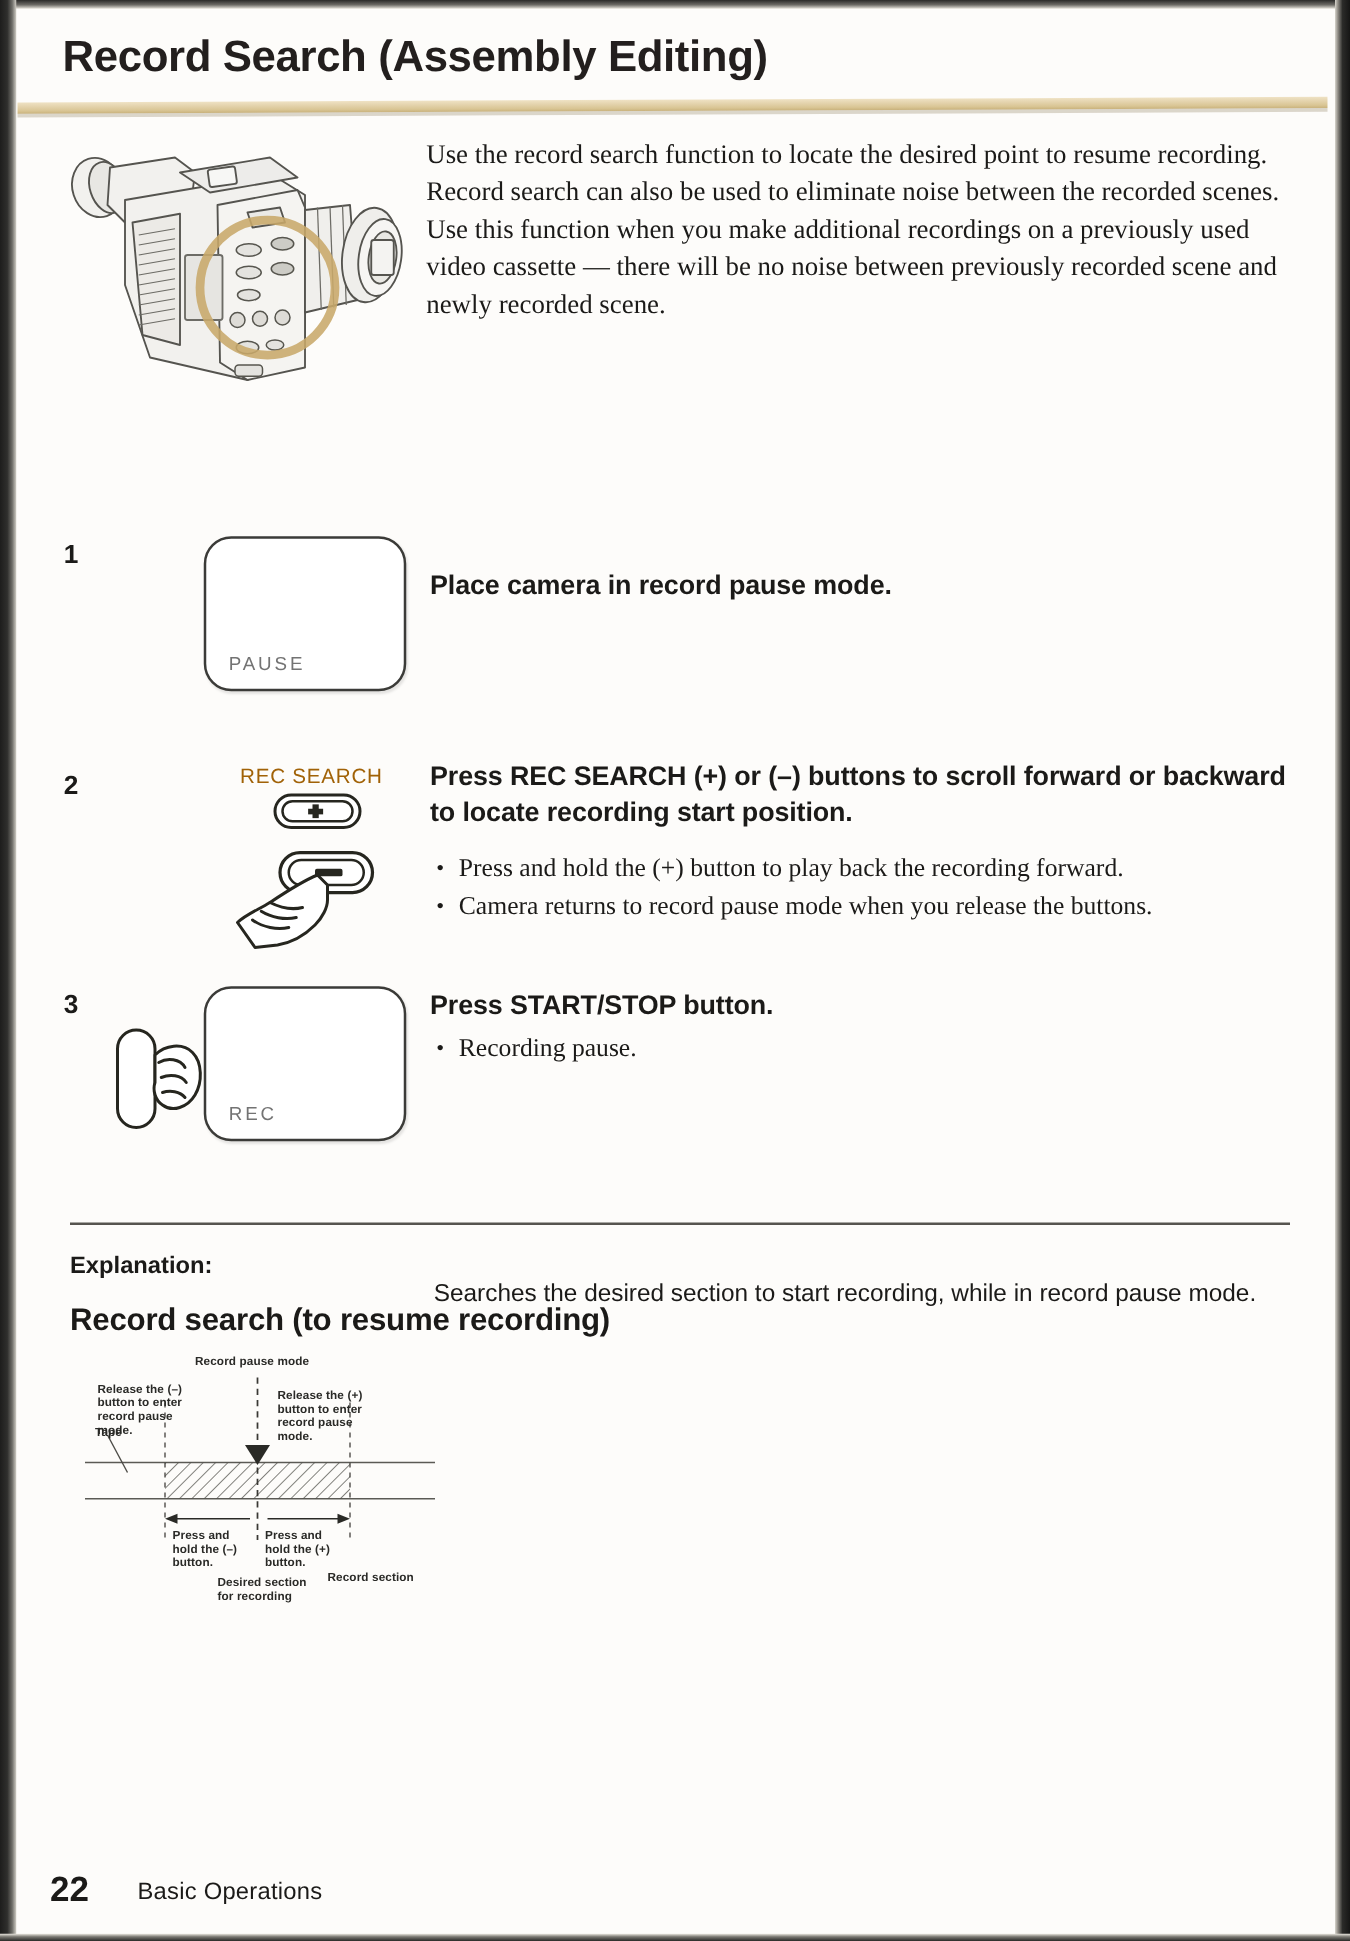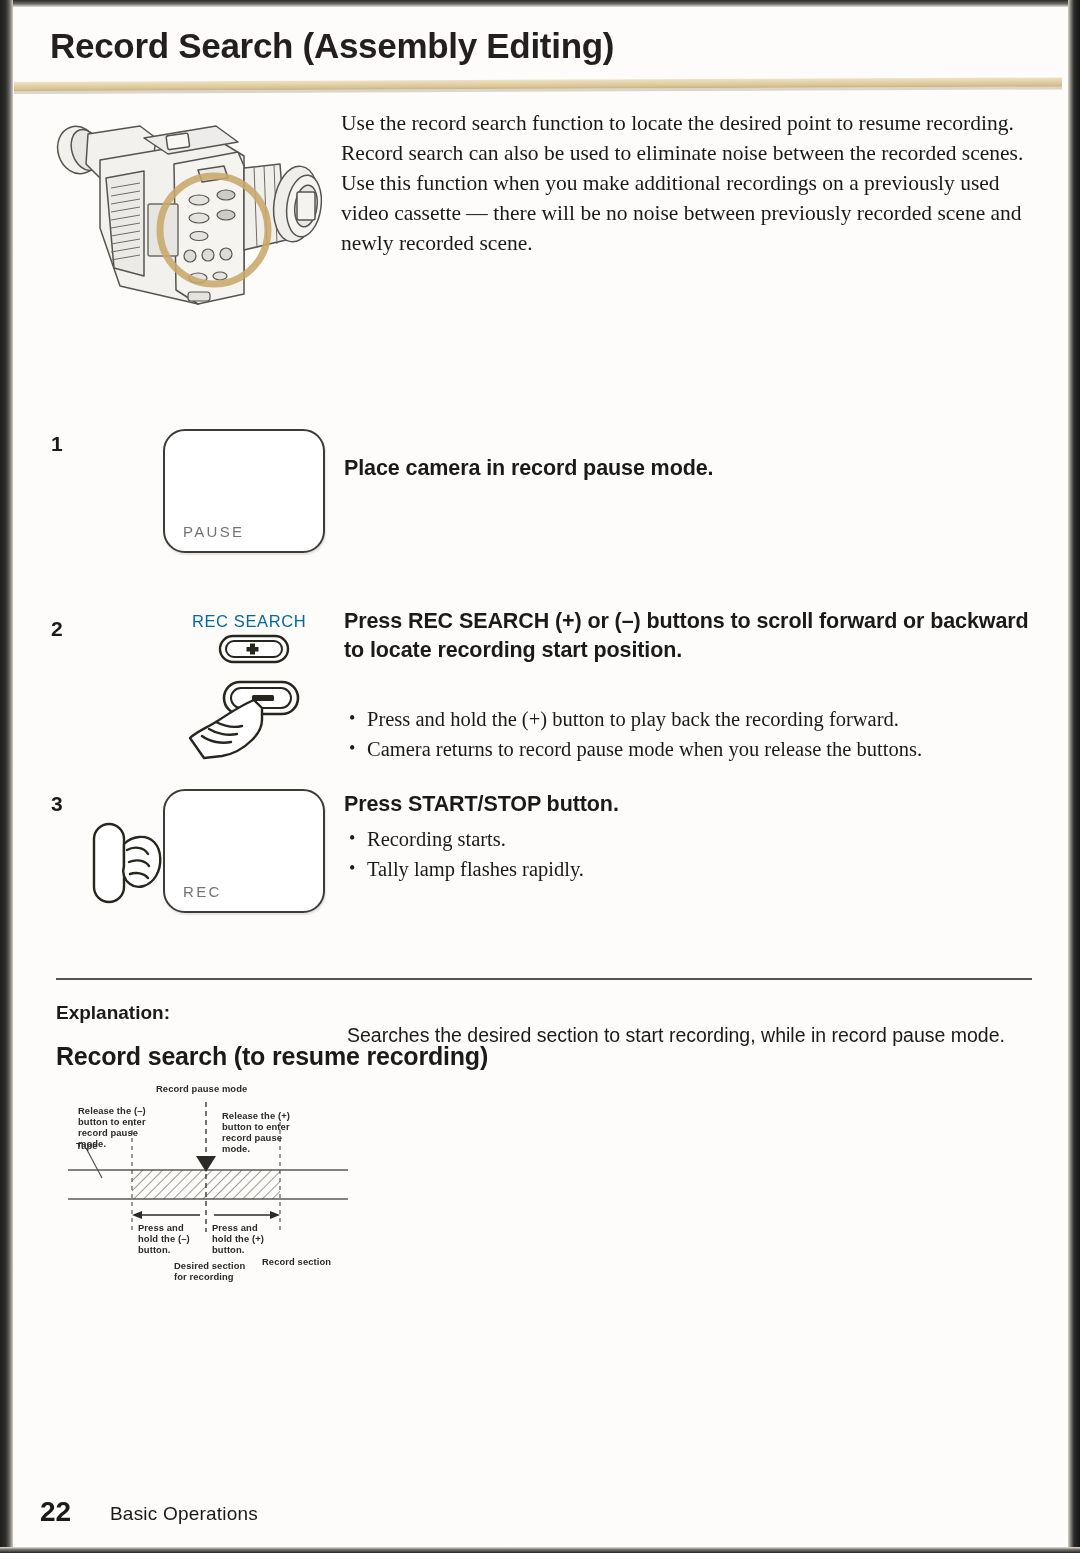--- a/index.html
+++ b/index.html
@@ -26,21 +26,21 @@
 
   
   .stepnum{position:absolute;font-size:21px;font-weight:bold;color:#1b1a18;}
   .vf{position:absolute;border:2.5px solid #3b3b38;border-radius:22px;background:#fff;box-shadow:1px 2px 2px rgba(0,0,0,.10);}
   .vf-label{position:absolute;left:18px;bottom:11px;font-size:15px;letter-spacing:2.3px;color:#737373;}
   .heading{position:absolute;font-size:21.5px;font-weight:bold;color:#1b1a18;line-height:29px;letter-spacing:-0.1px;}
   .bullets{position:absolute;font-family:"Liberation Serif",serif;font-size:20.5px;line-height:30px;color:#1b1a18;}
   .bullets div{position:relative;padding-left:18px;}
   .bullets div:before{content:"\2022";position:absolute;left:0;top:-1px;font-size:18px;}
 
-  .recsearch-lbl{position:absolute;left:192px;top:612px;font-size:16.5px;letter-spacing:.6px;color:#0369a1;text-align:right;}
+  .recsearch-lbl{position:absolute;left:192px;top:612px;font-size:16.5px;letter-spacing:.6px;color:#a16207;text-align:right;}
 
   
   .rule{position:absolute;left:56px;top:978px;width:976px;height:2px;background:#56544f;}
   .explanation{position:absolute;left:56px;top:1002px;font-size:19px;font-weight:bold;color:#1b1a18;}
   .subhead{position:absolute;left:56px;top:1042px;font-size:25px;font-weight:bold;color:#1b1a18;letter-spacing:-0.2px;}
   .searches{position:absolute;left:347px;top:1024px;width:680px;font-size:19.5px;color:#1b1a18;}
 
   
   .diagram{position:absolute;left:62px;top:1082px;width:300px;height:200px;}
   .dg-text{position:absolute;font-size:9.4px;line-height:11px;color:#2a2a27;letter-spacing:.1px;font-weight:bold;}
@@ -164,21 +164,21 @@
       <g fill="#fff" stroke="#26261f" stroke-width="2.4" stroke-linejoin="round" stroke-linecap="round">
         <path d="M76 24 C66 28, 50 38, 38 46 C28 52, 18 56, 12 62 L26 82 L44 80 C56 78, 66 72, 74 64 C80 58, 84 50, 84 44 L84 32 Z"></path>
         <path d="M38 46 C46 50, 56 52, 64 50"></path>
         <path d="M31 53 C39 58, 50 60, 59 58"></path>
         <path d="M24 60 C32 66, 44 68, 53 66"></path>
       </g>
     </svg>
   </div>
 
   <div class="heading" style="left:344px;top:607px;width:690px;">Press REC SEARCH (+) or (–) buttons to scroll forward or backward to locate recording start position.</div>
-  <div class="bullets" style="left:349px;top:704px;width:680px;">
+  <div class="bullets" style="left:349px;top:680px;width:680px;">
     <div>Press and hold the (+) button to play back the recording forward.</div>
     <div>Camera returns to record pause mode when you release the buttons.</div>
   </div>
 
   <div class="stepnum" style="left:51px;top:792px;">3</div>
   <div style="position:absolute;left:86px;top:814px;">
     <svg width="82" height="96" viewBox="0 0 82 96">
       <g fill="#fff" stroke="#26261f" stroke-width="2.4" stroke-linejoin="round" stroke-linecap="round">
         <rect x="8" y="10" width="30" height="78" rx="15"></rect>
         <path d="M38 30 C46 22, 60 20, 68 28 C76 36, 76 52, 70 62 C64 72, 52 76, 44 70 C38 66, 36 58, 38 52 Z"></path>
@@ -186,22 +186,21 @@
         <path d="M43 48 C50 45, 59 46, 63 52"></path>
         <path d="M44 60 C50 58, 58 59, 62 64"></path>
       </g>
     </svg>
   </div>
   <div class="vf" style="left:163px;top:789px;width:158px;height:120px;">
     <div class="vf-label">REC</div>
   </div>
   <div class="heading" style="left:344px;top:790px;width:680px;">Press START/STOP button.</div>
   <div class="bullets" style="left:349px;top:824px;width:680px;">
-    <div>Recording starts.</div>
-    <div>Tally lamp flashes rapidly.</div>
+    <div>Recording pause.</div>
   </div>
 
   <div class="rule"></div>
   <div class="explanation">Explanation:</div>
   <div class="subhead">Record search (to resume recording)</div>
   <div class="searches">Searches the desired section to start recording, while in record pause mode.</div>
 
   <div class="diagram">
     <svg width="300" height="200" viewBox="0 0 300 200">
       <defs>

